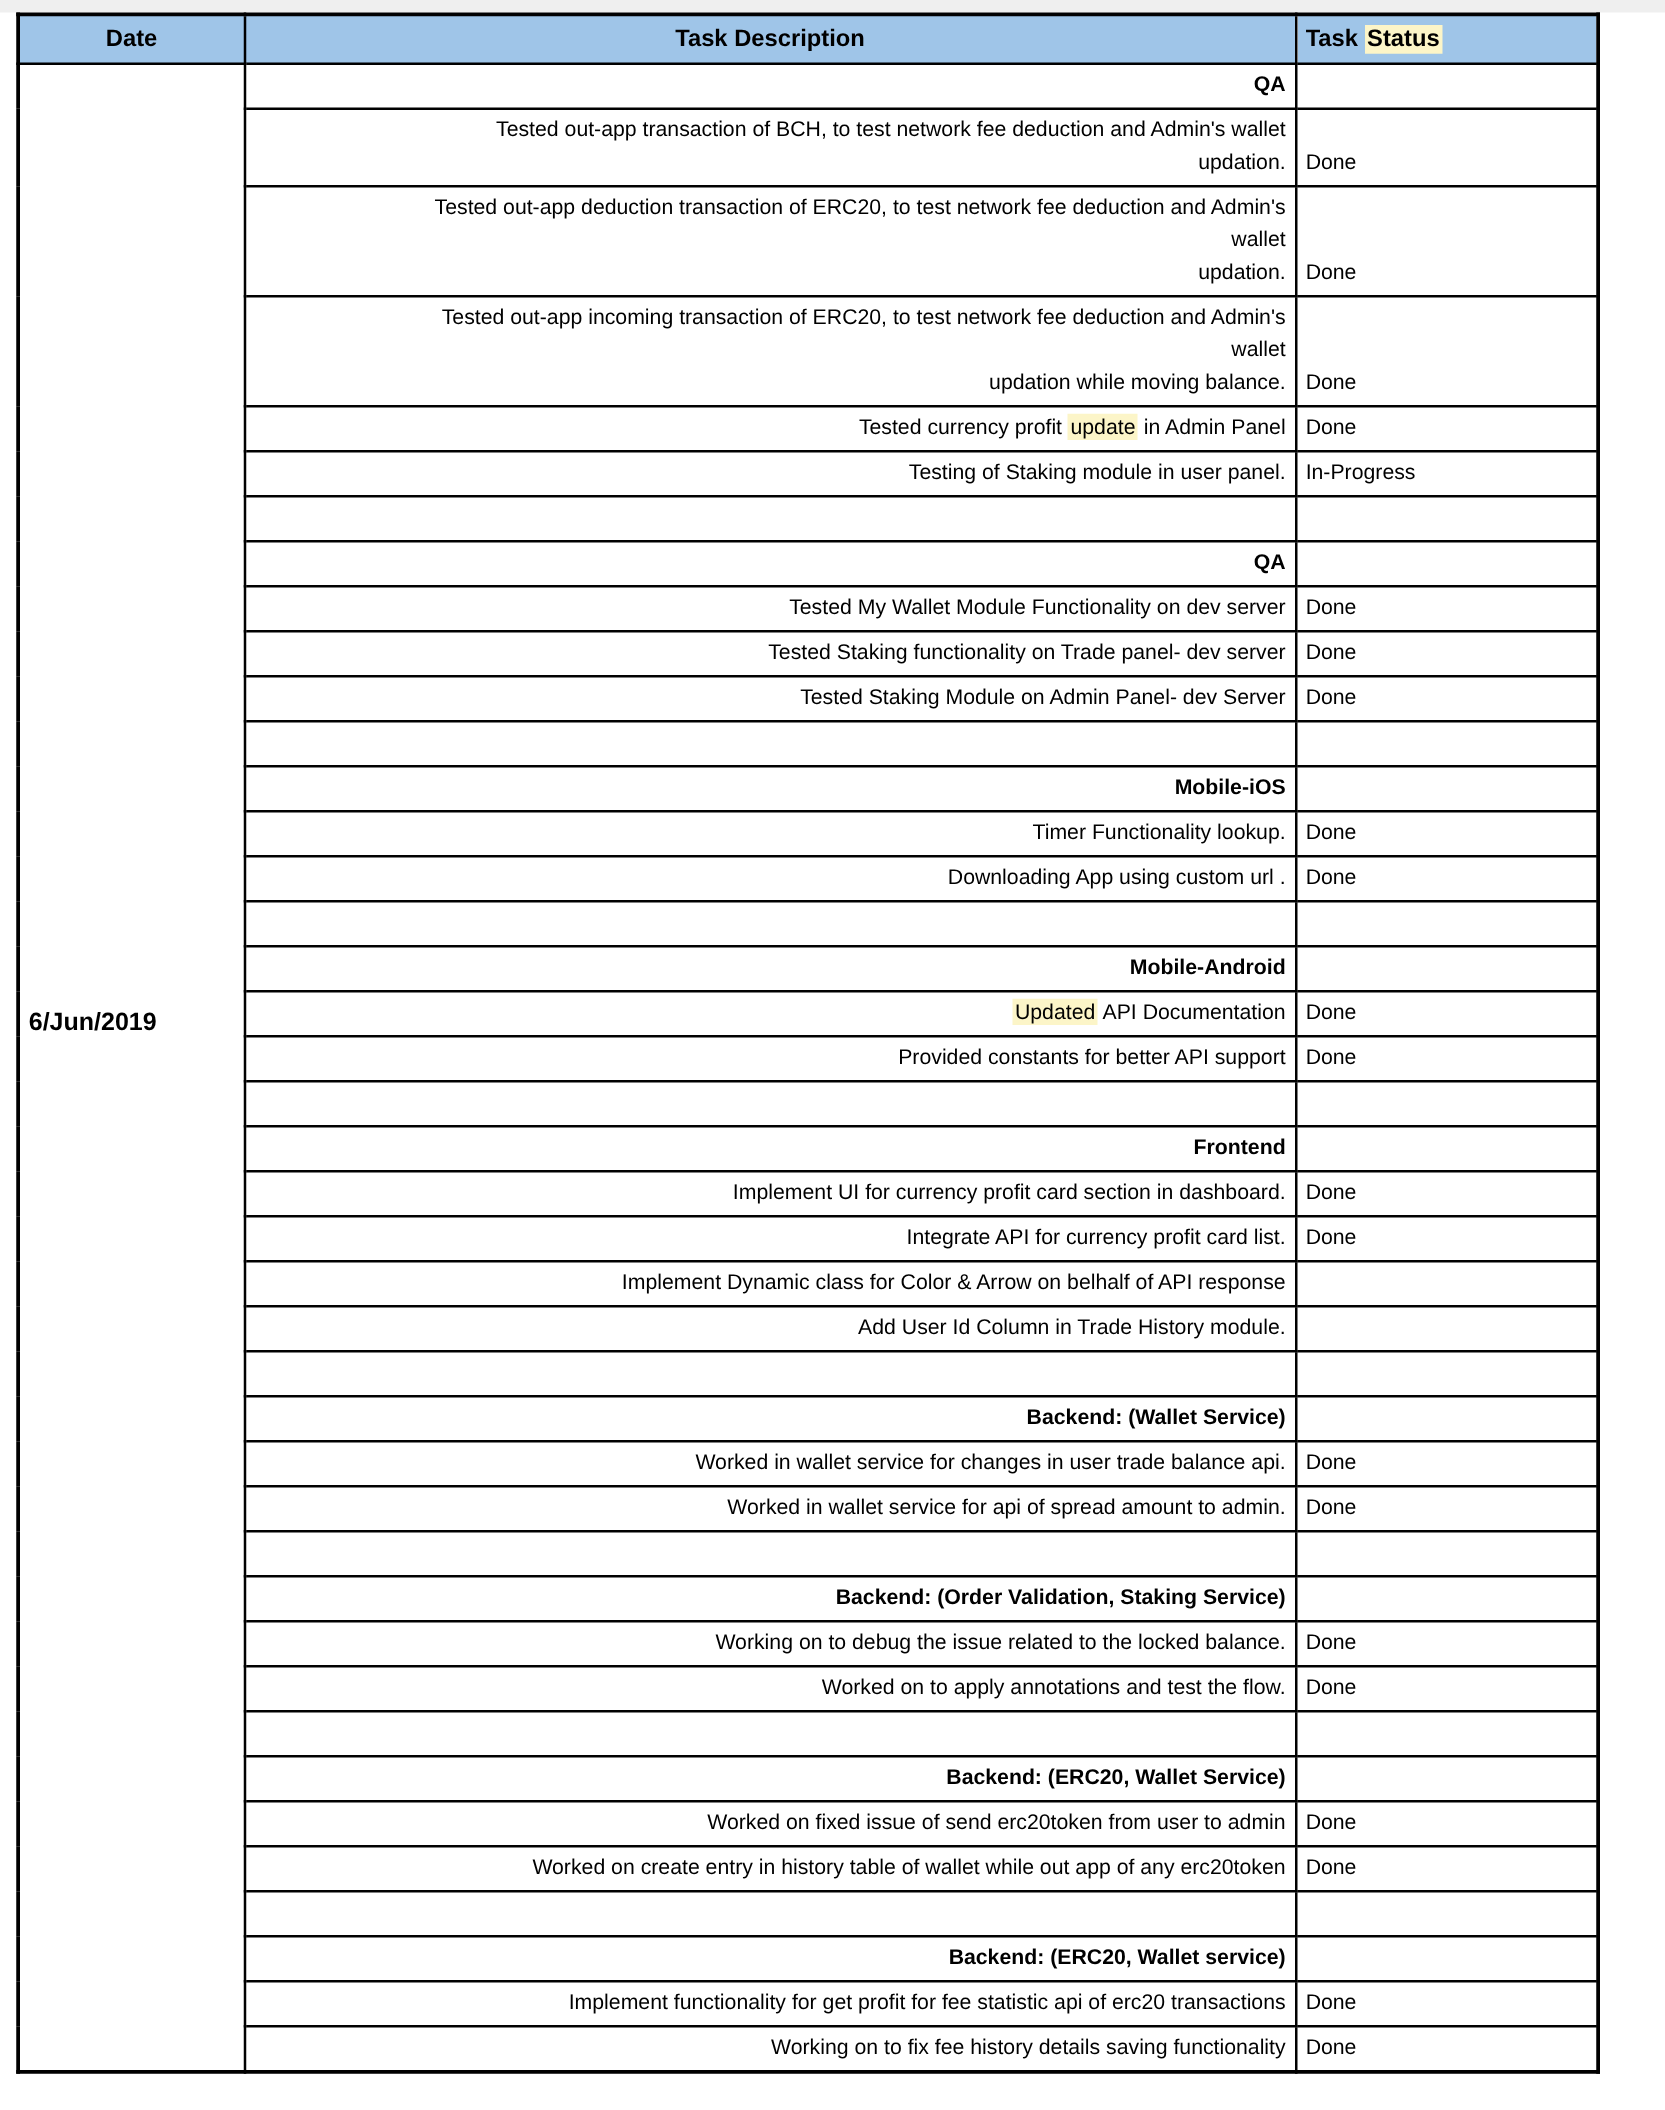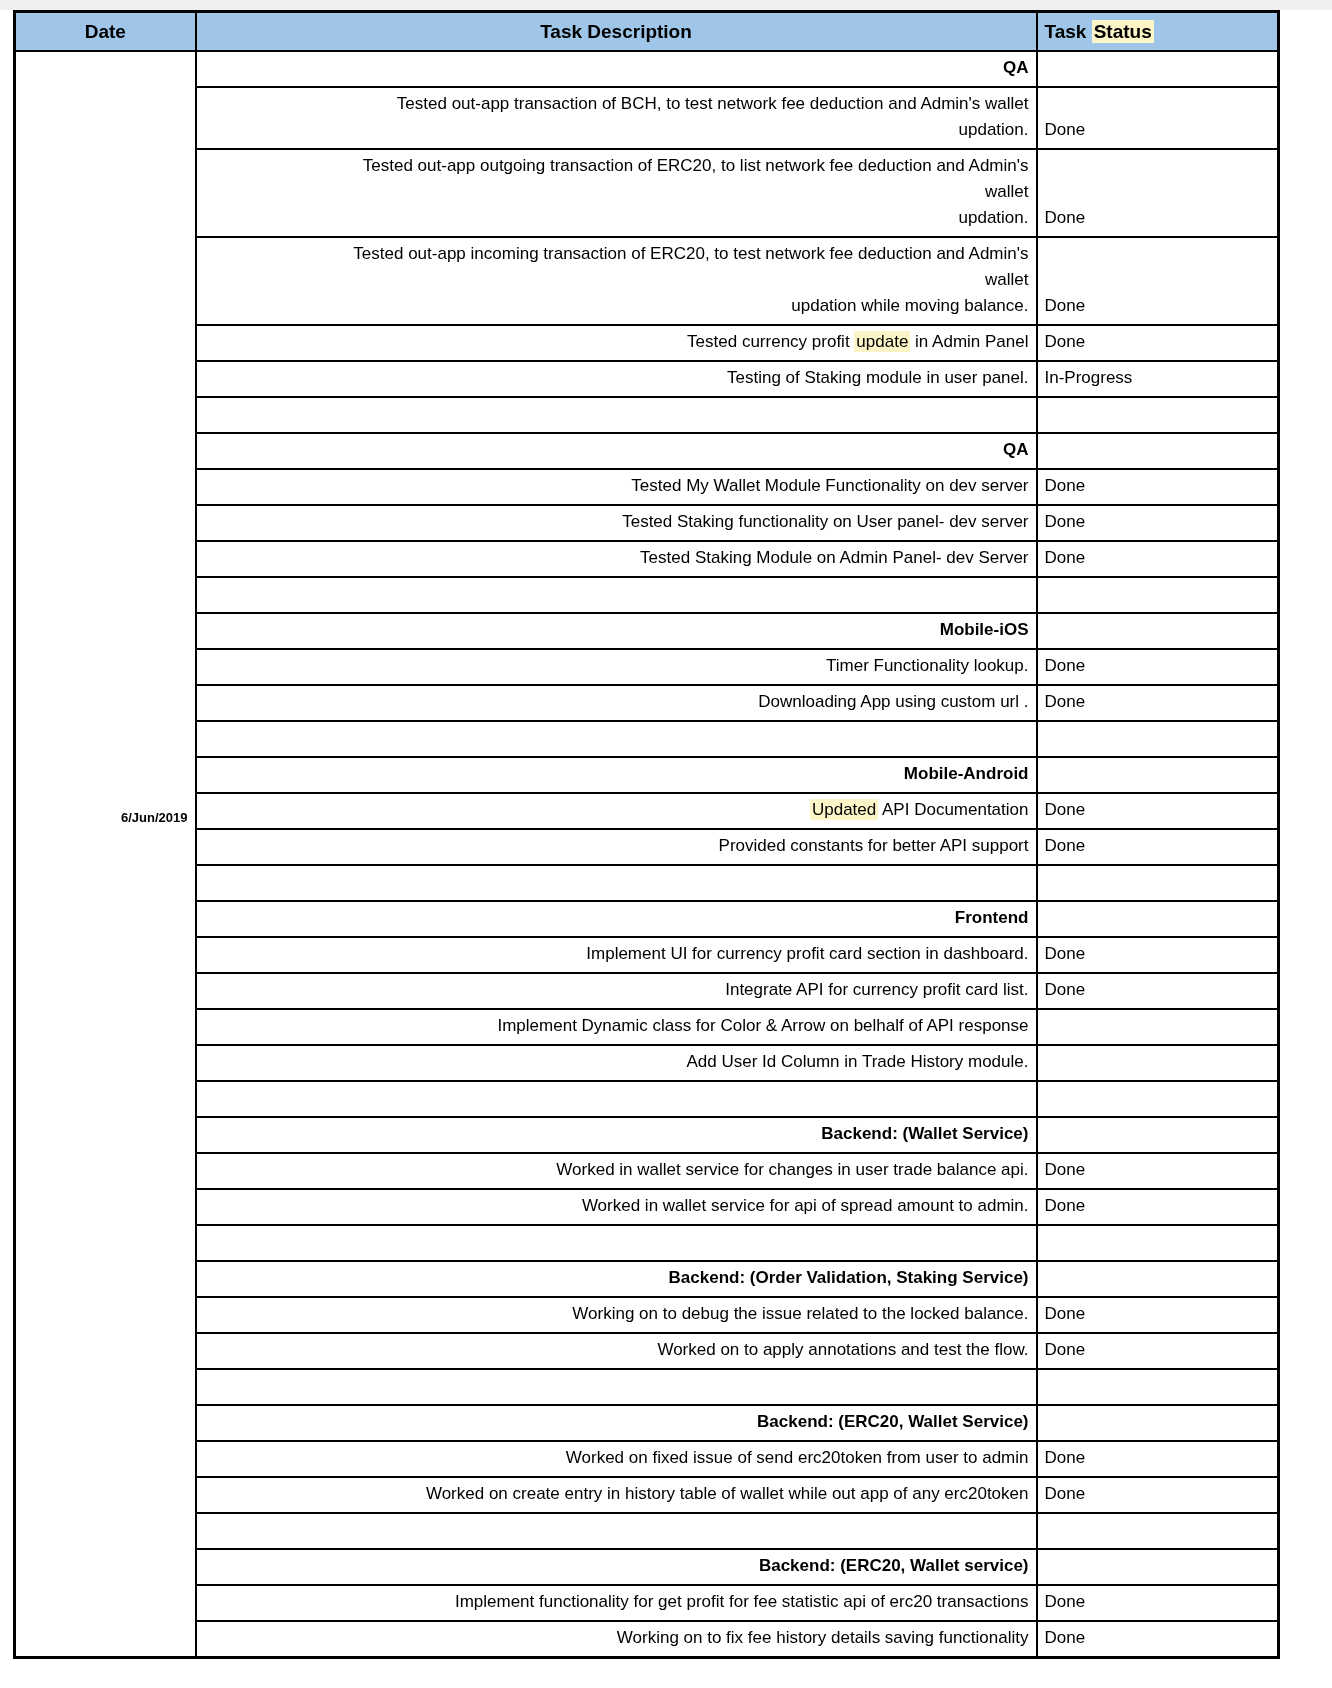--- a/index.html
+++ b/index.html
@@ -42,24 +42,24 @@
     font-size:17px;
     line-height:26px;
     vertical-align:bottom;
     padding:3px 7px 5px 7px;
     background:#fff;
   }
   td.desc{white-space:pre-line;text-align:right;}
   td.desc.section{font-weight:bold;}
   td.status{text-align:left;margin-left:28px;}
   td.date-cell{
-    text-align:right;
+    text-align:left;
     vertical-align:middle;
     font-weight:bold;
-    font-size:13px;
+    font-size:20px;
     padding-bottom:76px; 
   }
   mark{
     background:#fcf5c8;
     color:inherit;
     padding:1px 2px;
   }
 </style>
 </head>
 <body>
@@ -85,21 +85,21 @@
           <td rowspan="41" class="date-cell">6/Jun/2019</td>
           <td class="desc section">QA</td>
           <td class="status"></td>
         </tr>
         <tr>
           <td class="desc">Tested out-app transaction of BCH, to test network fee deduction and Admin's wallet
 updation.</td>
           <td class="status">Done</td>
         </tr>
         <tr>
-          <td class="desc">Tested out-app outgoing transaction of ERC20, to list network fee deduction and Admin's
+          <td class="desc">Tested out-app deduction transaction of ERC20, to test network fee deduction and Admin's
 wallet
 updation.</td>
           <td class="status">Done</td>
         </tr>
         <tr>
           <td class="desc">Tested out-app incoming transaction of ERC20, to test network fee deduction and Admin's
 wallet
 updation while moving balance.</td>
           <td class="status">Done</td>
         </tr>
@@ -117,21 +117,21 @@
         </tr>
         <tr>
           <td class="desc section">QA</td>
           <td class="status"></td>
         </tr>
         <tr>
           <td class="desc">Tested My Wallet Module Functionality on dev server</td>
           <td class="status">Done</td>
         </tr>
         <tr>
-          <td class="desc">Tested Staking functionality on User panel- dev server</td>
+          <td class="desc">Tested Staking functionality on Trade panel- dev server</td>
           <td class="status">Done</td>
         </tr>
         <tr>
           <td class="desc">Tested Staking Module on Admin Panel- dev Server</td>
           <td class="status">Done</td>
         </tr>
         <tr>
           <td class="desc"></td>
           <td class="status"></td>
         </tr>

